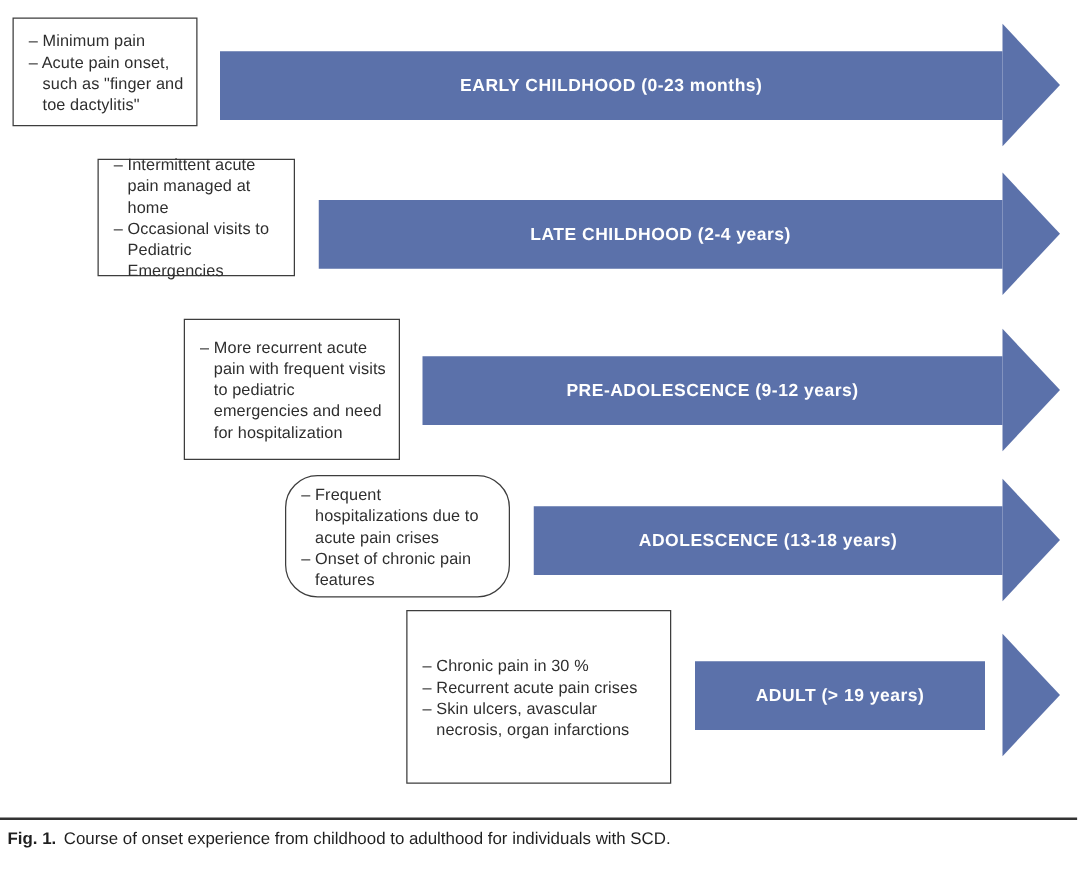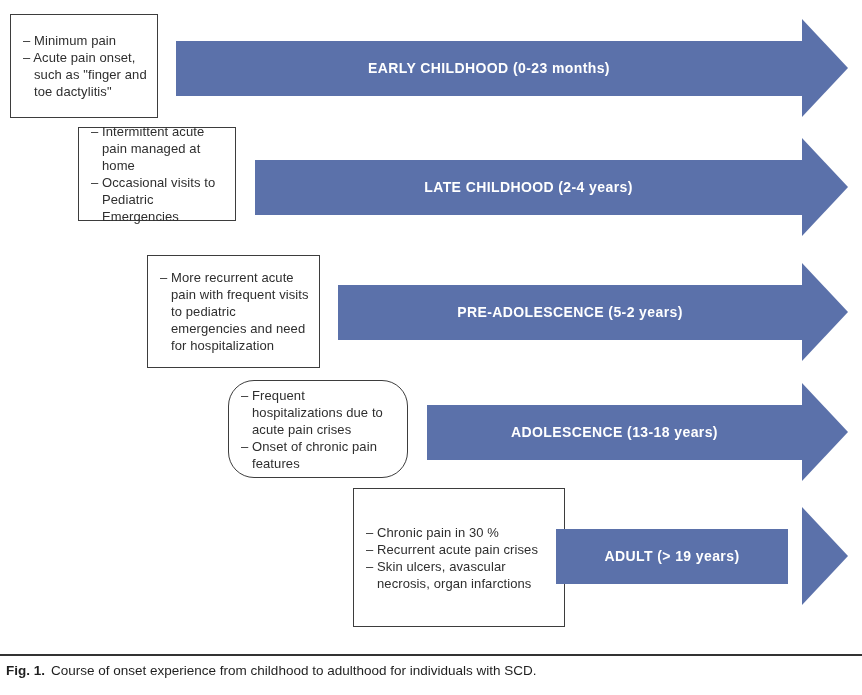--- a/index.html
+++ b/index.html
@@ -28,25 +28,25 @@
     padding: 8px 8px 8px 12px;
     color: #2e2e2e;
     font-size: 13px;
     line-height: 17px;
     letter-spacing: 0.1px;
   }
   .note-item {
     padding-left: 11px;
     text-indent: -11px;
   }
-  .box-1 { left: 10px;  top: 14px;  width: 148px; height: 104px; }
+  .box-1 { left: 10px;  top: 14px;  width: 148px; height: 87px; }
   .box-2 { left: 78px;  top: 127px; width: 158px; height: 94px; }
   .box-3 { left: 147px; top: 255px; width: 173px; height: 113px; }
   .box-4 { left: 228px; top: 380px; width: 180px; height: 98px; border-radius: 26px;  }
-  .box-5 { left: 325px; top: 488px; width: 212px; height: 139px; margin-left: 28px; }
+  .box-5 { left: 325px; top: 488px; width: 212px; height: 139px; }
 
   
   .arrow {
     position: absolute;
     height: 100px;
     display: flex;
     align-items: center;
   }
   .arrow-body {
     flex: 1 1 auto;
@@ -122,21 +122,21 @@
       <span class="arrow-label">LATE CHILDHOOD (2-4 years)</span>
     </div>
     <div class="arrow-head"></div>
   </div>
 
   <div class="note-box box-3">
       <div class="note-item">– More recurrent acute pain with frequent visits to pediatric emergencies and need for hospitalization</div>
     </div>
   <div class="arrow arrow-3">
     <div class="arrow-body">
-      <span class="arrow-label">PRE-ADOLESCENCE (5-2 years)</span>
+      <span class="arrow-label">PRE-ADOLESCENCE (9-12 years)</span>
     </div>
     <div class="arrow-head"></div>
   </div>
 
   <div class="note-box box-4">
       <div class="note-item">– Frequent hospitalizations due to acute pain crises</div>
       <div class="note-item">– Onset of chronic pain features</div>
     </div>
   <div class="arrow arrow-4">
     <div class="arrow-body">

